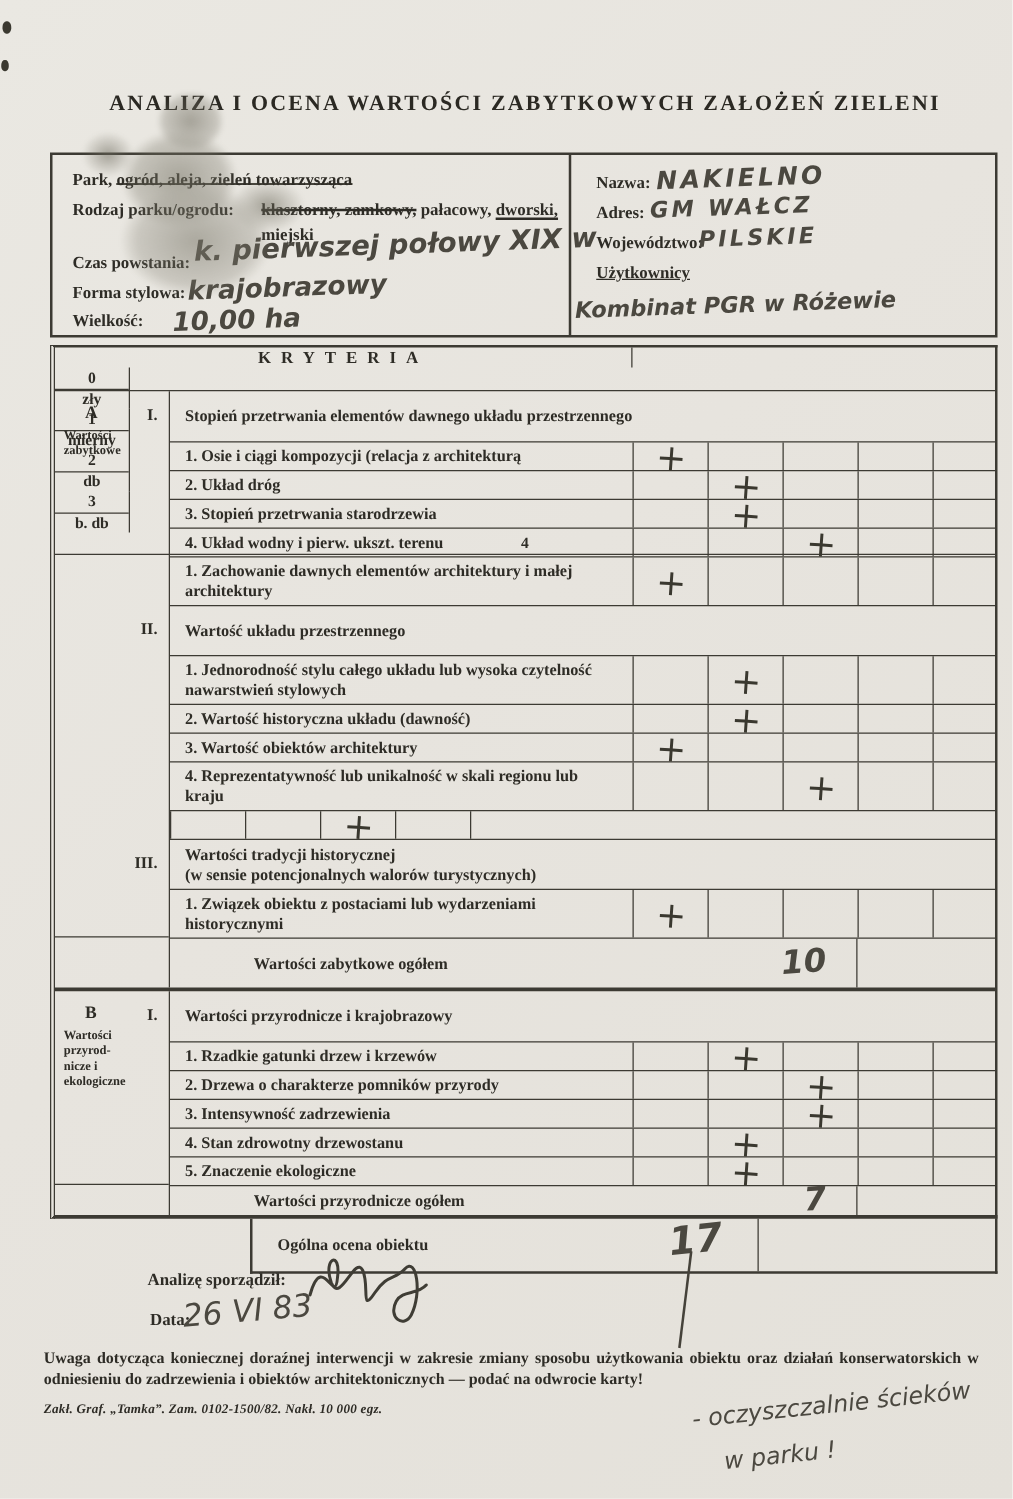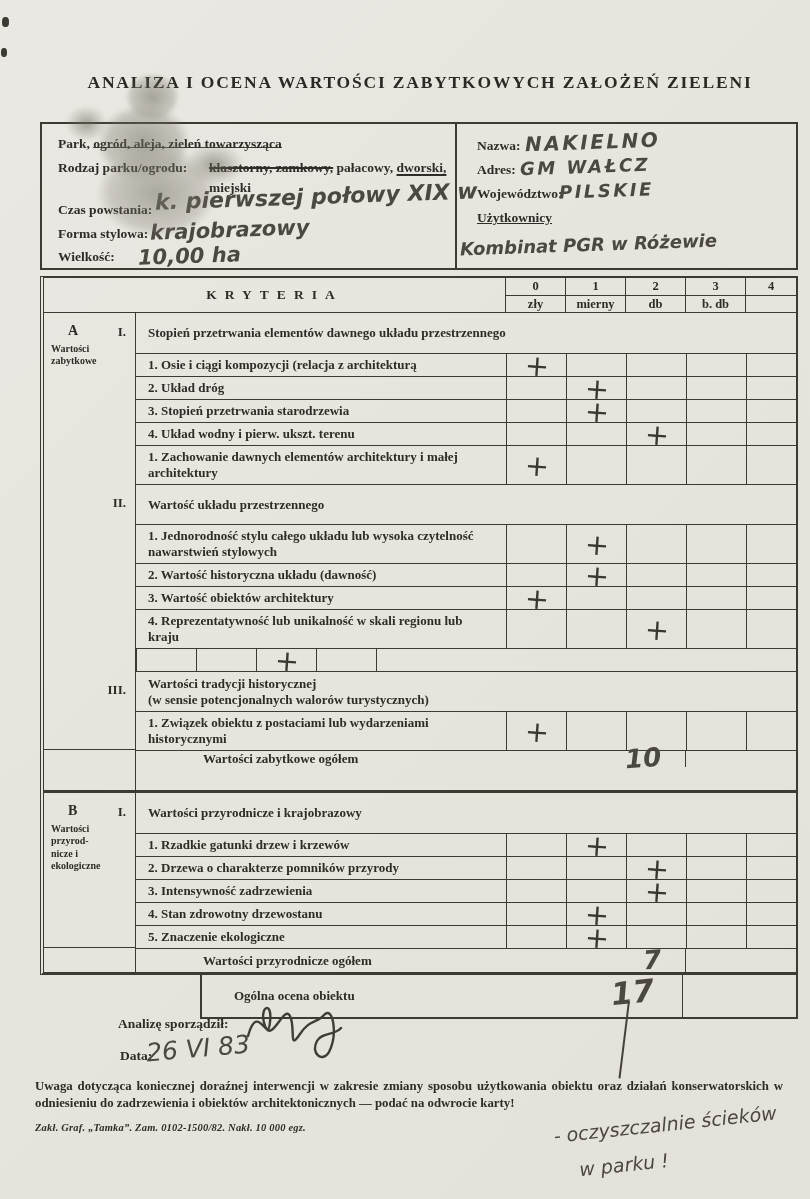--- a/index.html
+++ b/index.html
@@ -39,21 +39,21 @@
   
   .hw{
     font-family:"DejaVu Sans",sans-serif;font-style:italic;color:#4b4840;
     transform:rotate(-2deg);white-space:nowrap;line-height:1;
   }
   .hw-caps{letter-spacing:2.5px;}
   
   .twrap{left:40px;top:276px;width:758px;box-sizing:border-box;
          border:2px solid #3c3a33;border-left:4px double #3c3a33;border-bottom:3px solid #3c3a33;
          font-weight:bold;font-size:13px;line-height:1.2;}
-  .khdr{display:flex;height:35px;border-bottom:1px solid #3c3a33;box-sizing:border-box;}
+  .khdr{display:flex;height:35px;border-bottom:1px solid #3c3a33;box-sizing:border-box;flex-direction:column;}
   .khdr .kname{width:462px;box-sizing:border-box;border-right:1px solid #3c3a33;
                display:flex;align-items:center;justify-content:center;
                font-size:13.5px;letter-spacing:8px;}
   .kc{width:60px;box-sizing:border-box;border-right:1px solid #3c3a33;display:flex;flex-direction:column;}
   .kc:last-child{width:auto;flex:1;border-right:none;}
   .kc .n{height:17px;border-bottom:1px solid #3c3a33;display:flex;align-items:center;justify-content:center;font-size:12.5px;}
   .kc .d{flex:1;display:flex;align-items:center;justify-content:center;font-size:12.5px;}
   .section{display:flex;}
   .section.b{border-top:3px solid #3c3a33;}
   .side{width:92px;flex:none;border-right:1px solid #3c3a33;position:relative;box-sizing:border-box;}
@@ -73,22 +73,22 @@
     position:absolute;left:50%;top:50%;transform:translate(-50%,-46%) rotate(4deg);
     font-family:"DejaVu Sans",sans-serif;font-size:29px;font-weight:400;color:#3a382f;font-style:normal;
   }
   .trow{display:flex;align-items:stretch;}
   .tlabel{width:550px;flex:none;box-sizing:border-box;border-right:1px solid #3c3a33;
           display:flex;align-items:center;padding-left:67px;position:relative;}
   .tlabel .hw{position:absolute;right:24px;top:50%;font-size:26px;transform:translateY(-54%) rotate(-4deg);}
   .overall{margin-left:160px;width:598px;height:44px;box-sizing:border-box;
            border:2px solid #3c3a33;border-top:none;display:flex;
            font-weight:bold;font-size:13px;}
-  .olabel{width:481px;flex:none;box-sizing:border-box;border-right:1px solid #3c3a33;
-          display:flex;align-items:center;padding-left:32px;position:relative;}
+  .olabel{width:405px;flex:none;box-sizing:border-box;border-right:1px solid #3c3a33;
+          display:flex;align-items:center;padding-left:20px;position:relative;}
   .olabel .hw{position:absolute;right:28px;top:2px;font-size:31px;transform:rotate(-6deg);}
   .tail{position:absolute;right:52px;top:26px;width:2px;height:78px;background:#45423a;
         transform:rotate(7deg);transform-origin:top;}
   
   .siglabel{left:118px;top:1016px;font-size:13.5px;font-weight:bold;}
   .datelabel{left:120px;top:1048px;font-size:13.5px;font-weight:bold;}
   .hw-date{left:146px;top:1036px;font-size:25px;transform:rotate(-5deg);}
   .sig-svg{left:238px;top:992px;z-index:6;}
   .warn{left:35px;top:1078px;width:748px;font-size:12.8px;font-weight:bold;line-height:1.32;text-align:justify;}
   .imprint{left:35px;top:1122px;font-size:10.5px;font-weight:bold;letter-spacing:.2px;font-style:italic;}
@@ -309,21 +309,21 @@
               <div class="cells">
                 <div class="cell">
                   <div class="mark">+</div>
                 </div>
                 <div class="cell"></div>
                 <div class="cell"></div>
                 <div class="cell"></div>
                 <div class="cell"></div>
               </div>
             </div>
-            <div class="grow trow" style="height: 40px; flex-direction: column;">
+            <div class="grow trow" style="height: 40px;">
               <div class="tlabel">
                 <div>Wartości zabytkowe ogółem</div>
                 <div class="hw">10</div>
               </div>
               <div style="flex: 1 1 0%;"></div>
             </div>
           </div>
         </div>
         <div class="section b">
           <div class="side">

